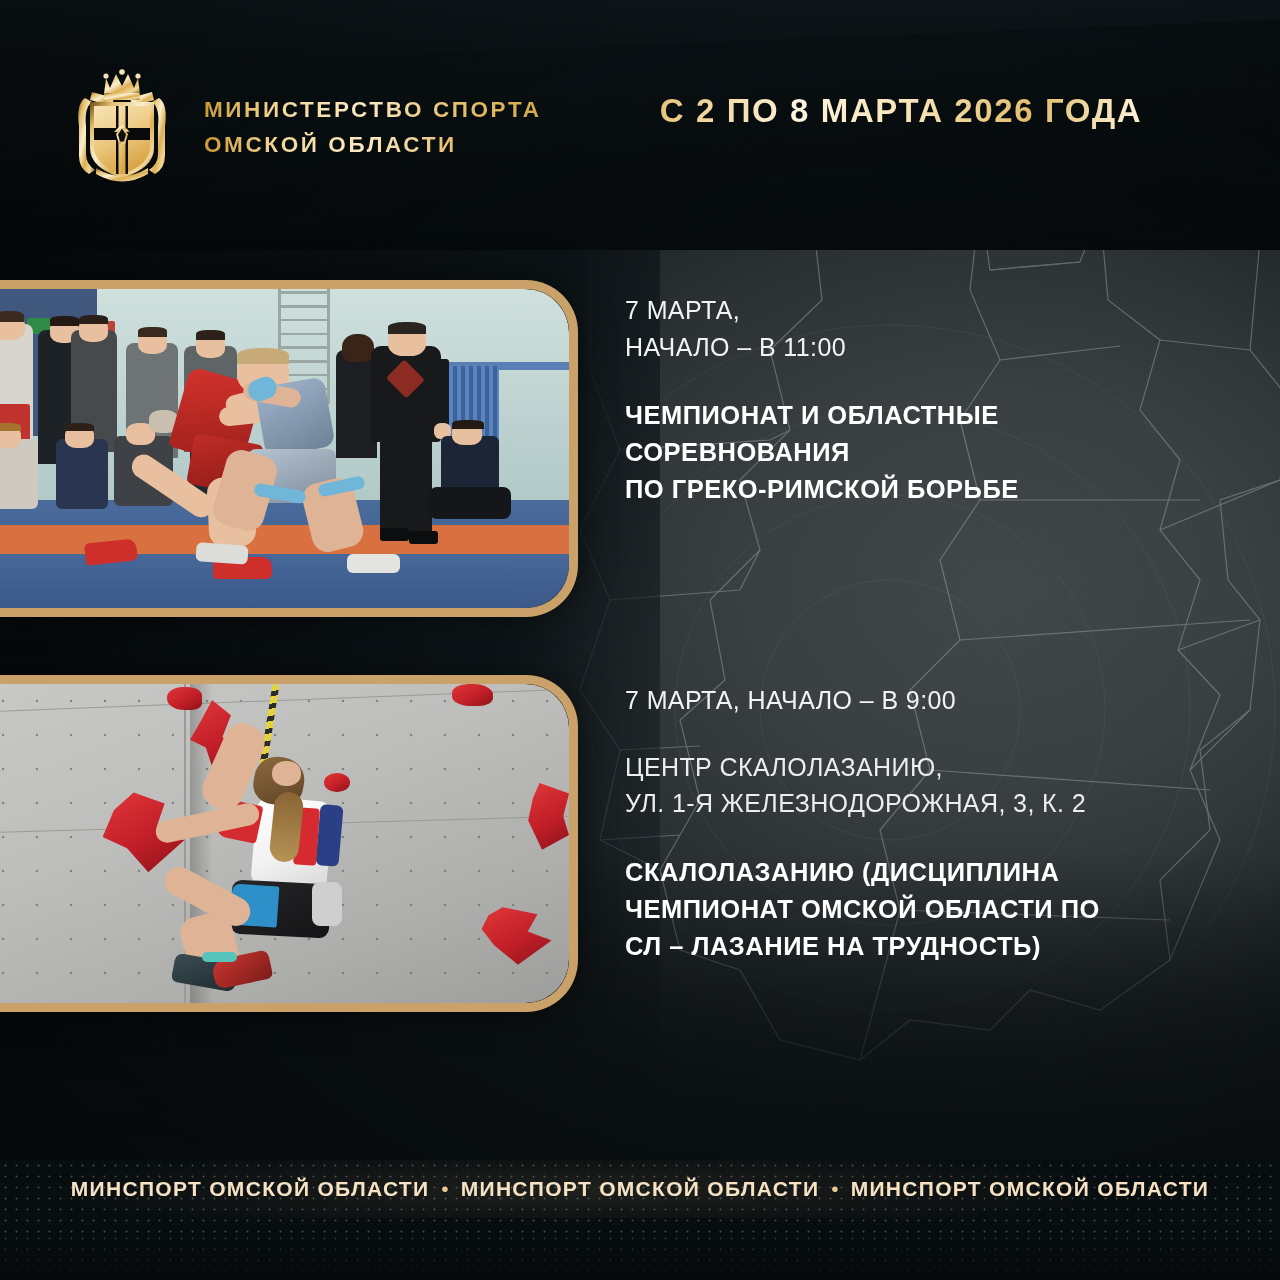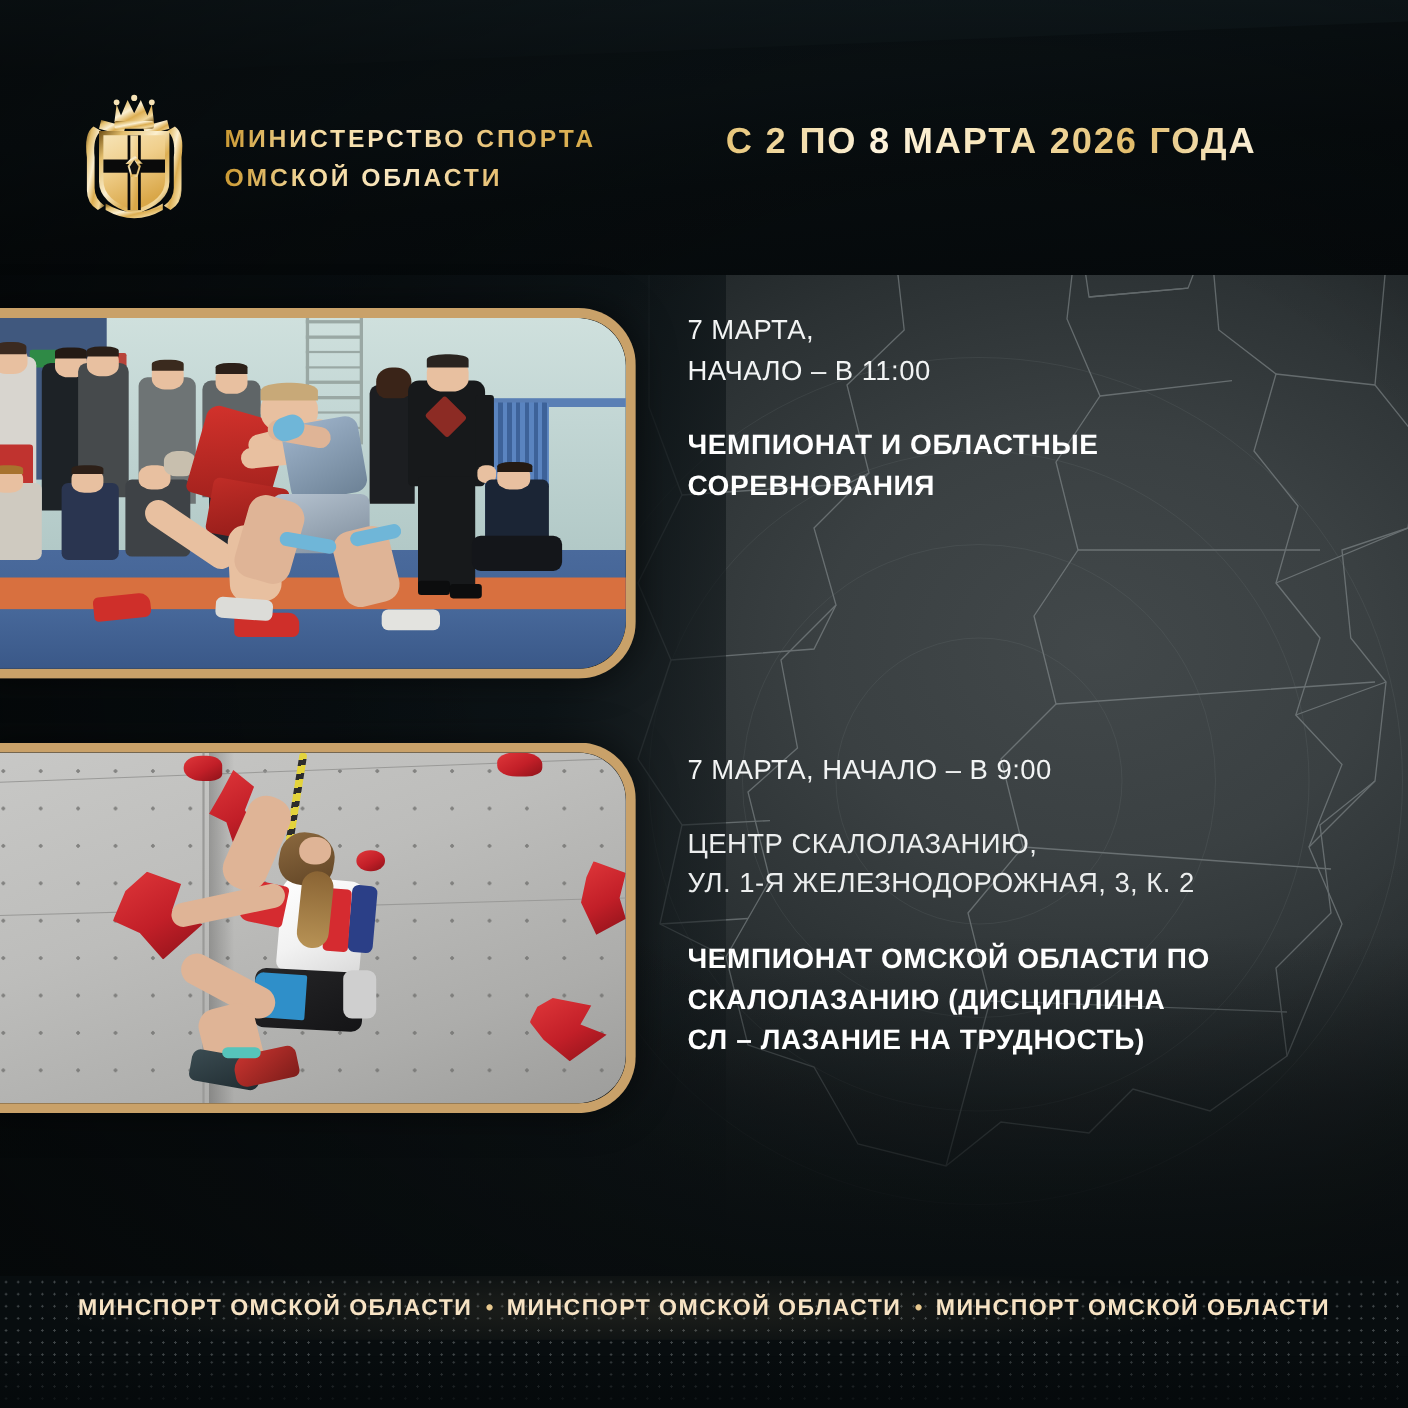--- a/index.html
+++ b/index.html
@@ -37,21 +37,21 @@
   }
   .bg-vignette {
     position:absolute; inset:0;
     background:radial-gradient(ellipse 1100px 900px at 70% 45%, rgba(0,0,0,0) 40%, rgba(0,0,0,0.45) 100%);
   }
   .map-svg { position:absolute; left:560px; top:150px; width:760px; height:960px; opacity:.42; }
   .map-svg path, .map-svg circle { fill:none; stroke:#aab2b4; stroke-width:1.2; }
   .map-svg circle { stroke:#8e9698; stroke-width:.9; opacity:.30; }
 
   
-  .header { position:absolute; left:0; top:17px; width:1267px; height:250px;padding-left:36px; }
+  .header { position:absolute; left:0; top:0; width:1267px; height:250px;padding-left:36px; }
   .brand { position:absolute; left:62px; top:64px; display:flex; align-items:center; gap:22px; }
   .crest { width:120px; height:122px; position:relative; }
   .brand-text { display:flex; flex-direction:column; gap:9px; padding-top:4px; }
   .brand-line {
     font-size:22.5px; font-weight:700; letter-spacing:2.6px;
     background:linear-gradient(100deg,#c9972f 0%,#f3d89a 22%,#fbe9c4 48%,#e8c276 72%,#d5a844 100%);
     -webkit-background-clip:text; background-clip:text; color:transparent;
     white-space:nowrap;
   }
   .title-block { position:absolute; right:46px; top:88px; text-align:center; width:640px; }
@@ -89,21 +89,21 @@
   .sk2{background:#dfb496;border-radius:40%;}
 
   
   .cl-wall{position:absolute;inset:0;background:linear-gradient(160deg,#c8c8c6 0%,#bdbdbb 40%,#adadab 75%,#9d9d9b 100%);}
   .cl-dots{position:absolute;inset:0;background-image:radial-gradient(circle,#6d6d6b 1.4px,transparent 1.6px);background-size:34px 34px;opacity:.75;}
   .cl-seam{position:absolute;background:#9a9a98;}
   .hold{position:absolute;background:linear-gradient(150deg,#e0373a 0%,#c21f28 55%,#8d1219 100%);}
 
   
   .event { position:absolute; left:625px; width:600px; color:#fff; }
-  #event-1 { top:282px; }
+  #event-1 { top:292px; }
   #event-2 { top:682px; }
   .ev-when  { font-size:25px; font-weight:400; letter-spacing:.4px; line-height:1.46; color:#f2f4f4; }
   .ev-place { font-size:25px; font-weight:400; letter-spacing:.4px; line-height:1.46; color:#eceeee; margin-top:30px; }
   .ev-name  { font-size:25.5px; font-weight:700; letter-spacing:.5px; line-height:1.46; color:#ffffff; margin-top:32px; }
 
   
   .footer { position:absolute; left:0; bottom:0; width:1280px; height:120px; overflow:hidden; }
   .ft-dots {
     position:absolute; inset:0;
     background-color:#080d0f;
@@ -361,34 +361,35 @@
   <div class="event" id="event-1">
     <div class="ev-when">
       <div>7 МАРТА,</div>
       <div>НАЧАЛО – В 11:00</div>
     </div>
     <div class="ev-place">
     </div>
     <div class="ev-name">
       <div>ЧЕМПИОНАТ И ОБЛАСТНЫЕ</div>
       <div>СОРЕВНОВАНИЯ</div>
+      <div>ПО ГРЕКО-РИМСКОЙ БОРЬБЕ</div>
     </div>
   </div>
 
   <div class="event" id="event-2">
     <div class="ev-when">
       <div>7 МАРТА, НАЧАЛО – В 9:00</div>
     </div>
     <div class="ev-place">
       <div>ЦЕНТР СКАЛОЛАЗАНИЮ,</div>
       <div>УЛ. 1-Я ЖЕЛЕЗНОДОРОЖНАЯ, 3, К. 2</div>
     </div>
     <div class="ev-name">
+      <div>СКАЛОЛАЗАНИЮ (ДИСЦИПЛИНА</div>
       <div>ЧЕМПИОНАТ ОМСКОЙ ОБЛАСТИ ПО</div>
-      <div>СКАЛОЛАЗАНИЮ (ДИСЦИПЛИНА</div>
       <div>СЛ – ЛАЗАНИЕ НА ТРУДНОСТЬ)</div>
     </div>
   </div>
 
   <div class="footer">
     <div class="ft-dots"></div>
     <div class="ft-glow"></div>
     <div class="ft-strip" id="footer-strip">
         <span class="ft-item">МИНСПОРТ ОМСКОЙ ОБЛАСТИ</span>
         <span class="ft-sep">•</span>

